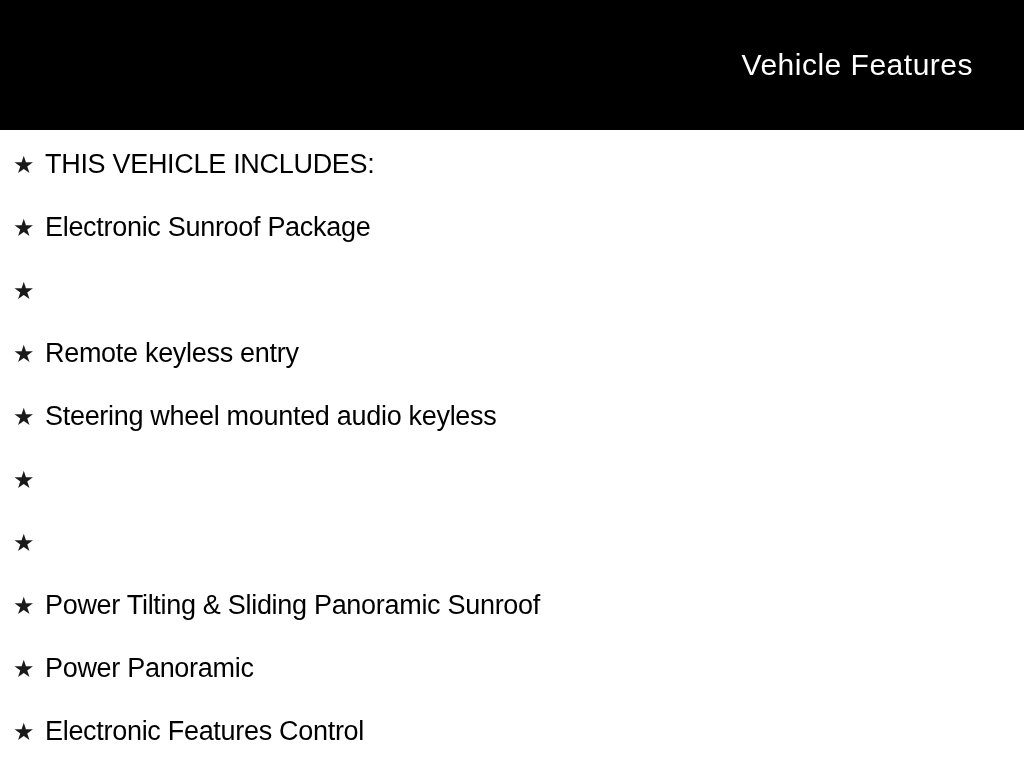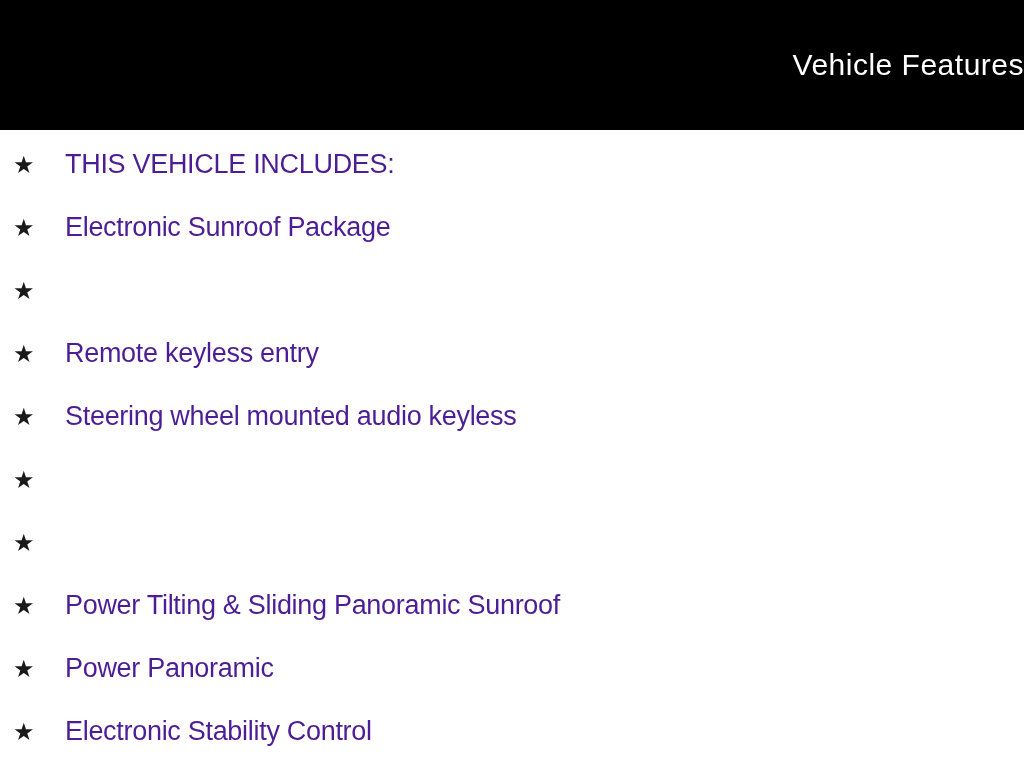--- a/index.html
+++ b/index.html
@@ -18,20 +18,21 @@
     position: relative;
   }
   .header {
     width: 100%;
     height: 130px;
     background: #000000;
     display: flex;
     align-items: center;
     justify-content: flex-end;
     box-sizing: border-box;
+    padding-right: 51px;
   }
   .header-title {
     color: #ffffff;
     font-size: 30px;
     font-weight: 400;
     letter-spacing: 0.5px;
     line-height: 1;
   }
   .features-list {
     list-style: none;
@@ -51,23 +52,22 @@
     width: 22px;
     text-align: left;
     margin-right: 10px;
     color: #1a1a1a;
     flex: 0 0 auto;
   }
   .label {
     font-size: 27px;
     line-height: 27px;
     letter-spacing: -0.3px;
-    color: #4c1d95;
+    color: #000000;
     white-space: nowrap;
-    margin-left: 20px;
   }
 </style>
 </head>
 <body>
 
 <div class="page">
 
   <div class="header">
     <span class="header-title">Vehicle Features</span>
   </div>
@@ -101,17 +101,17 @@
     <li class="feature">
       <span class="star">★</span>
       <span class="label">Power Tilting &amp; Sliding Panoramic Sunroof</span>
     </li>
     <li class="feature">
       <span class="star">★</span>
       <span class="label">Power Panoramic</span>
     </li>
     <li class="feature">
       <span class="star">★</span>
-      <span class="label">Electronic Stability Control</span>
+      <span class="label">Electronic Features Control</span>
     </li>
   </ul>
 
 </div>
 
 </body></html>

